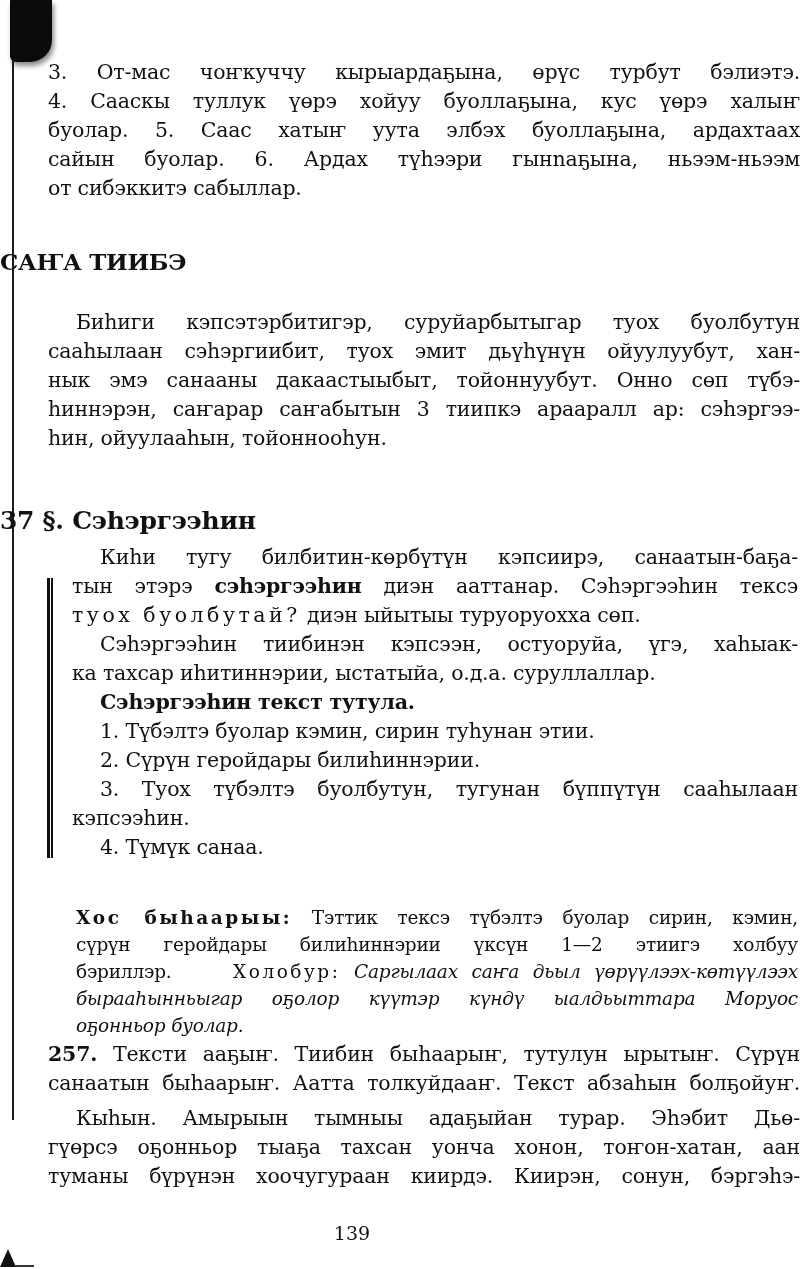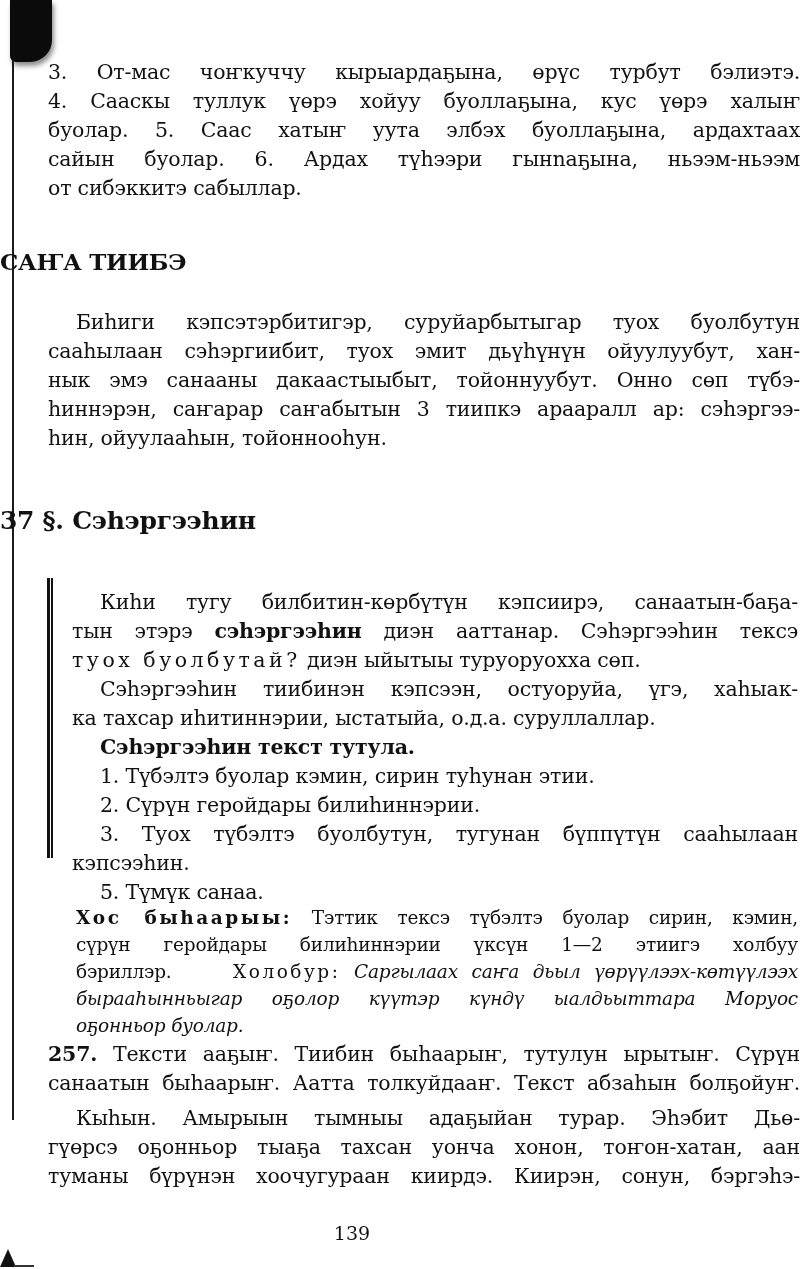--- a/index.html
+++ b/index.html
@@ -70,32 +70,32 @@
   <span class="line">сааһылаан сэһэргиибит, туох эмит дьүһүнүн ойуулуубут, хан-</span>
   <span class="line">нык эмэ санааны дакаастыыбыт, тойоннуубут. Онно сөп түбэ-</span>
   <span class="line">һиннэрэн, саҥарар саҥабытын 3 тиипкэ арааралл ар: сэһэргээ-</span>
   <span class="line last">һин, ойуулааһын, тойонноoһун.</span>
 </div>
 
 <div class="heading section" style="top:506px;">37 §. Сэһэргээһин</div>
 
 <div class="rule-double"></div>
 
-<div class="text" style="top:588px; left:72px; width:726px;">
+<div class="text" style="top:543px; left:72px; width:726px;">
   <span class="line indent">Киһи тугу билбитин-көрбүтүн кэпсиирэ, санаатын-баҕа-</span>
   <span class="line"><span>тын этэрэ </span><b>сэһэргээһин</b><span> диэн ааттанар. Сэһэргээһин тексэ</span></span>
   <span class="line last"><span class="spaced">туох буолбутай?</span><span> диэн ыйытыы туруоруохха сөп.</span></span>
   <span class="line indent">Сэһэргээһин тиибинэн кэпсээн, остуоруйа, үгэ, хаһыак-</span>
   <span class="line last">ка тахсар иһитиннэрии, ыстатыйа, о.д.а. суруллаллар.</span>
   <span class="line last indent" style="font-weight:bold;">Сэһэргээһин текст тутула.</span>
   <span class="line last indent">1. Түбэлтэ буолар кэмин, сирин туһунан этии.</span>
   <span class="line last indent">2. Сүрүн геройдары билиһиннэрии.</span>
   <span class="line indent">3. Туох түбэлтэ буолбутун, тугунан бүппүтүн сааһылаан</span>
   <span class="line last">кэпсээһин.</span>
-  <span class="line last indent">5. Түмүк санаа.</span>
+  <span class="line last indent">4. Түмүк санаа.</span>
 </div>
 
 <div class="text small" style="top:904px; left:76px; width:722px;">
   <span class="line"><span class="spaced" style="letter-spacing:2.5px;font-weight:bold;">Хос быһаарыы:</span><span> Тэттик тексэ түбэлтэ буолар сирин, кэмин,</span></span>
   <span class="line">сүрүн геройдары билиһиннэрии үксүн 1—2 этиигэ холбуу</span>
   <span class="line"><span>бэриллэр. </span><span class="spaced" style="letter-spacing:2.5px;margin-left:48px;">Холобур:</span><span class="italic"> Саргылаах саҥа дьыл үөрүүлээх-көтүүлээх</span></span>
   <span class="line italic">бырааһынньыгар оҕолор күүтэр күндү ыалдьыттара Моруос</span>
   <span class="line last italic">оҕонньор буолар.</span>
 </div>
 

